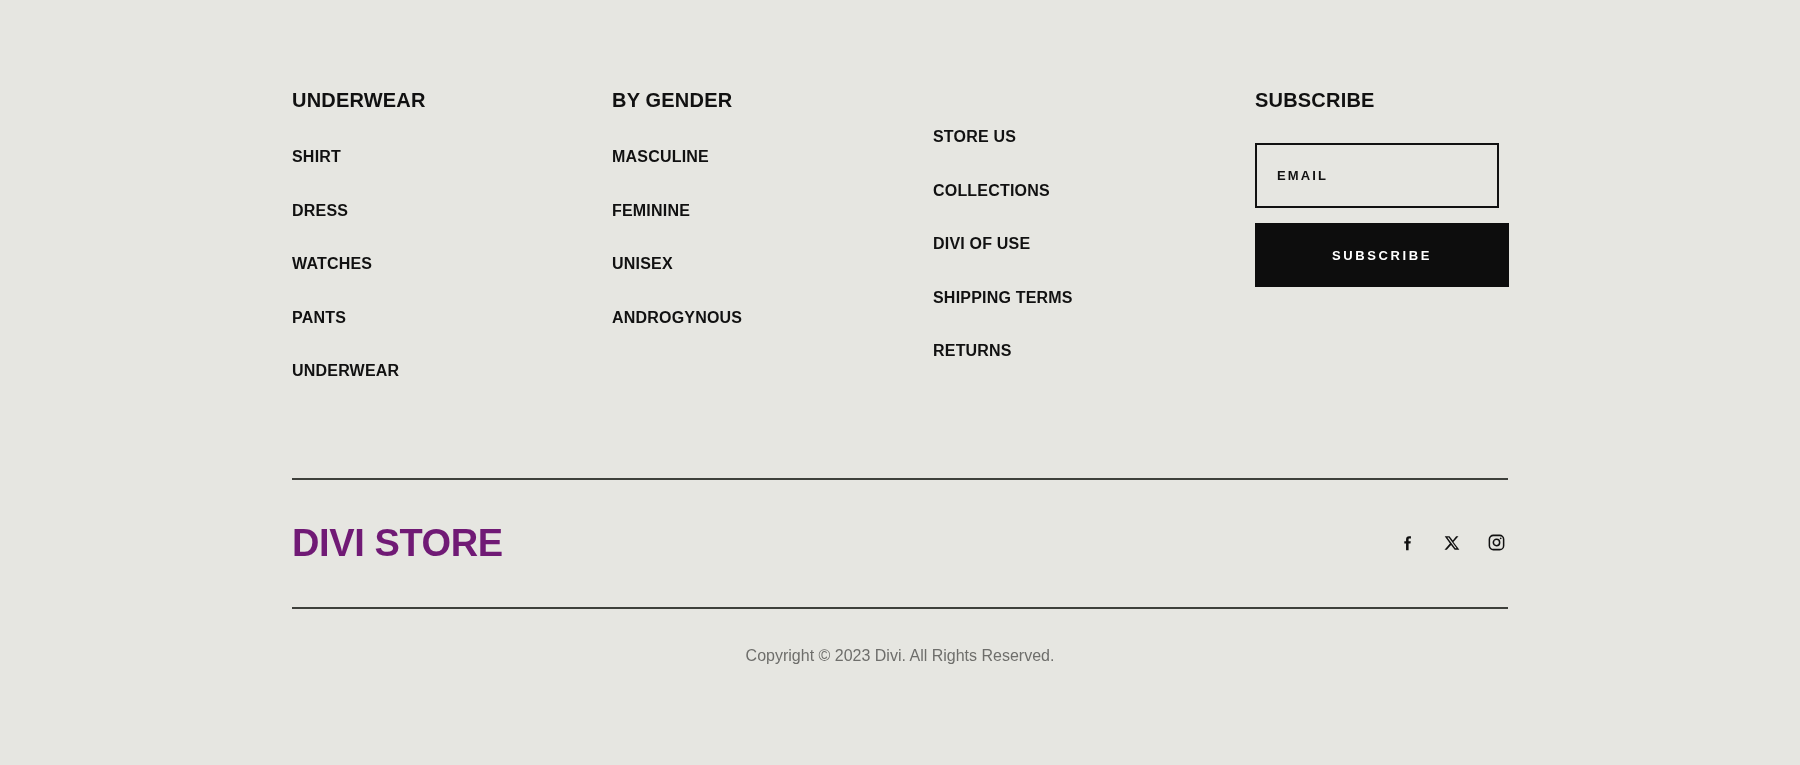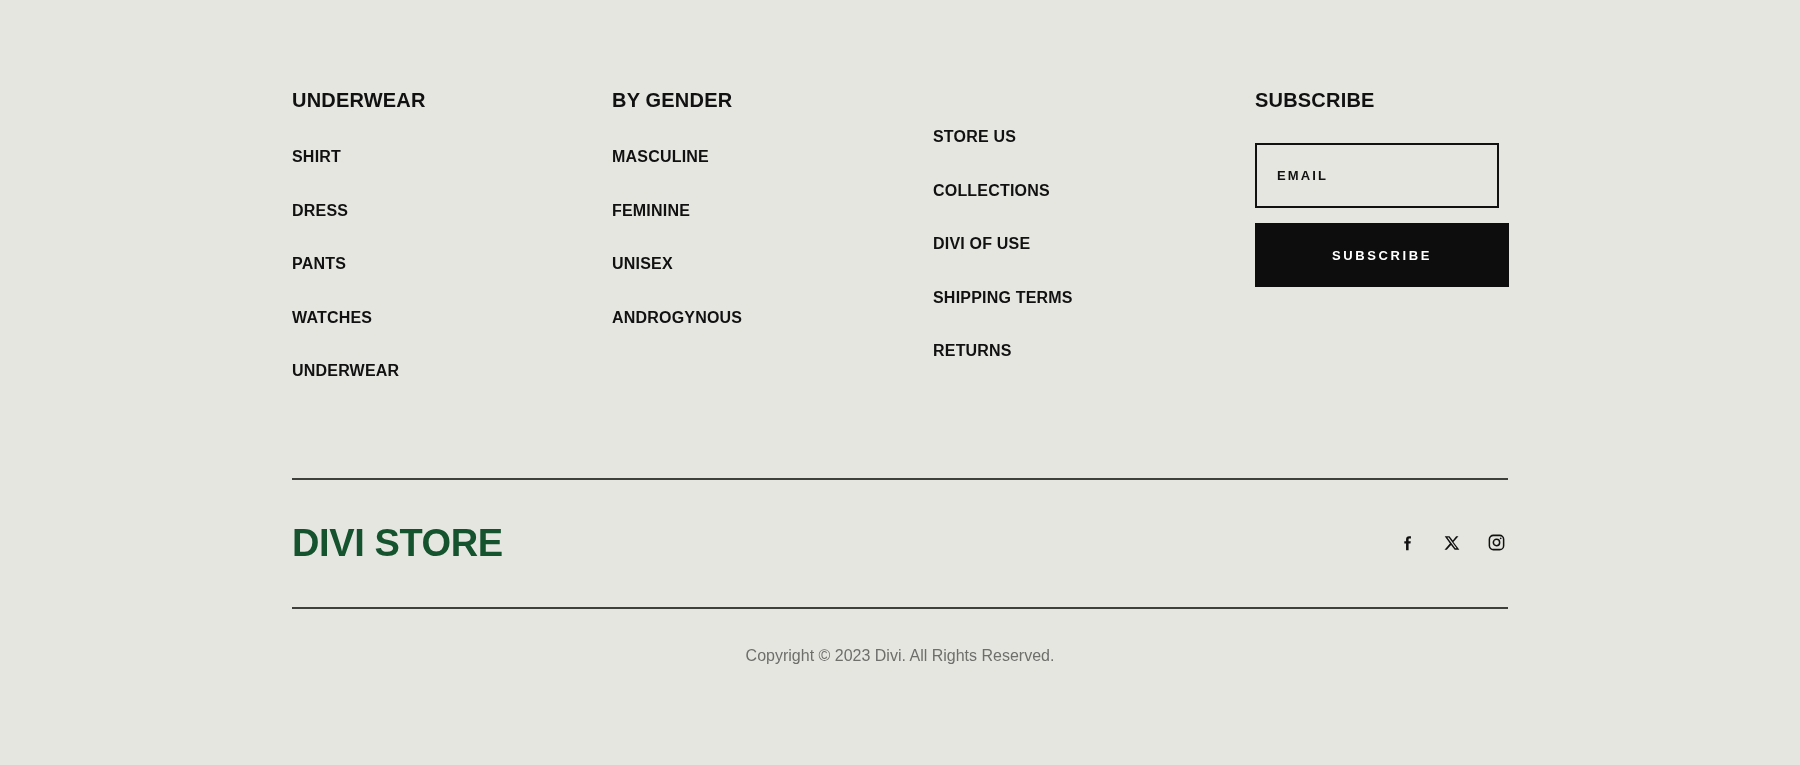--- a/index.html
+++ b/index.html
@@ -125,21 +125,21 @@
     width: 1216px;
     height: 129px;
     display: flex;
     align-items: center;
     justify-content: space-between;
   }
   .brand {
     font-size: 38px;
     font-weight: 700;
     letter-spacing: -0.4px;
-    color: #14532d;
+    color: #701a75;
     line-height: 1;
     white-space: nowrap;
   }
   .socials {
     display: flex;
     align-items: center;
     gap: 24px;
     padding-right: 2px;
   }
   .social-link {
@@ -172,22 +172,22 @@
 <div class="footer">
   <div class="inner">
 
     <div class="columns">
 
       <div class="col col-categories">
         <div class="col-title">UNDERWEAR</div>
         <ul class="links">
           <li><a class="link" href="#">SHIRT</a></li>
           <li><a class="link" href="#">DRESS</a></li>
+          <li><a class="link" href="#">WATCHES</a></li>
           <li><a class="link" href="#">PANTS</a></li>
-          <li><a class="link" href="#">WATCHES</a></li>
           <li><a class="link" href="#">UNDERWEAR</a></li>
         </ul>
       </div>
 
       <div class="col col-gender">
         <div class="col-title">BY GENDER</div>
         <ul class="links">
           <li><a class="link" href="#">MASCULINE</a></li>
           <li><a class="link" href="#">FEMININE</a></li>
           <li><a class="link" href="#">UNISEX</a></li>

